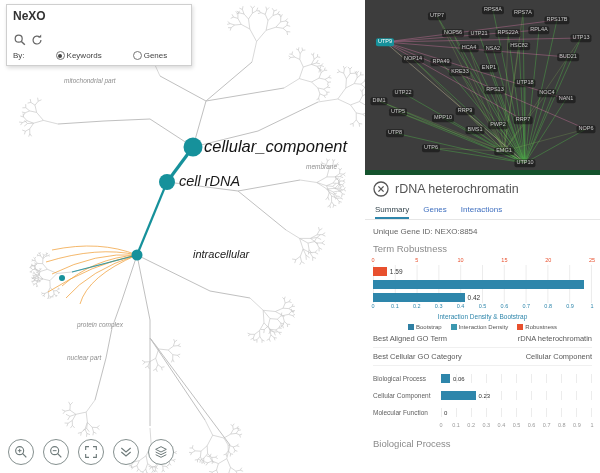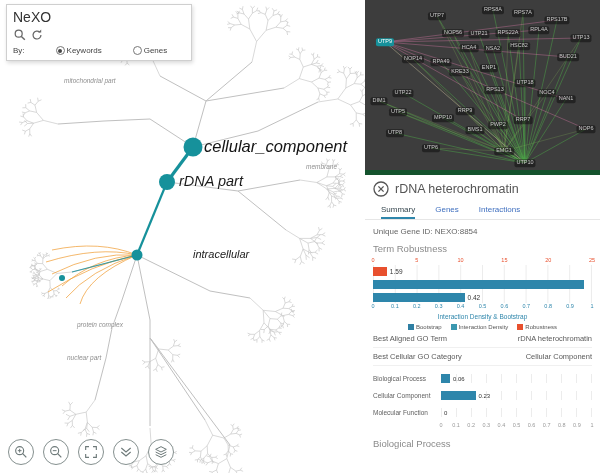--- a/index.html
+++ b/index.html
@@ -17,21 +17,21 @@
   .l-minor{font-size:6.5px;color:#8f8f8f;cursor:default;}
   .l-mito{left:64px;top:78px;}
   .l-mem{left:306px;top:164px;}
   .l-pc{left:77px;top:322px;}
   .l-np{left:67px;top:355px;}
 
   
   .search-box{position:absolute;left:6px;top:4px;width:172px;background:#fff;
               border:1px solid #cfcfcf;box-shadow:1px 2px 4px rgba(0,0,0,.15);
               padding:4px 6px 5px;z-index:5;}
-  .brand{font-size:14px;font-weight:normal;color:#333;margin-bottom:3px;}
+  .brand{font-size:12px;font-weight:bold;color:#333;margin-bottom:10px;}
   .search-row{display:flex;align-items:center;gap:3px;}
   .search-row input{flex:1;min-width:0;border:1px solid #ccc;font-size:8px;padding:2px 3px;
                     color:#333;font-family:"Liberation Sans",sans-serif;}
   .search-row input::placeholder{color:#aaa;}
   .sicon{width:14px;height:14px;flex:none;cursor:pointer;}
   .by-row{display:flex;align-items:center;gap:6px;font-size:8px;color:#444;margin-top:4px;}
   .by-row label{display:flex;align-items:center;gap:2px;cursor:pointer;margin-left:25px;}
   .radio{width:7px;height:7px;border:1px solid #777;border-radius:50%;display:inline-block;position:relative;}
   .radio.checked::after{content:"";position:absolute;left:1.5px;top:1.5px;width:4px;height:4px;
                         border-radius:50%;background:#444;}
@@ -50,21 +50,21 @@
         color:#c9c9c9;background:rgba(15,15,15,.55);padding:1px 2px;border-radius:2px;cursor:pointer;}
   .chip.sel{background:#16919b;color:#fff;}
 
   
   .detail-panel{position:absolute;left:365px;top:170px;width:235px;height:303px;background:#fff;
                 border-top:5px solid #14532d;overflow:hidden;}
   .dheader{display:flex;align-items:center;gap:6px;padding:6px 8px 4px;}
   .close-btn{width:16px;height:16px;flex:none;cursor:pointer;background:none;border:none;padding:0;}
   .dtitle{font-size:12.5px;color:#555;}
   .dtabs{display:flex;gap:14px;padding:2px 10px 0;border-bottom:1px solid #e6e6e6;}
-  .dtab{font-size:8px;color:#3f6fbf;cursor:pointer;padding:2px 0 3px;margin-left:6px;}
+  .dtab{font-size:8px;color:#3f6fbf;cursor:pointer;padding:2px 0 3px;}
   .dtab.active{color:#37474f;border-bottom:2px solid #2e86ab;}
   .dbody{padding:3px 8px 0;}
   .termid{font-size:8px;color:#666;padding:4px 0 1px;}
   .sec{font-size:9.5px;color:#8a8a8a;font-weight:normal;margin:6px 0 3px;}
 
   
   .rob-axis{position:relative;height:8px;font-size:5.5px;}
   .rob-axis span{position:absolute;transform:translateX(-50%);line-height:1;top:1px;}
   .rob-axis.top span{color:#e8502e;}
   .rob-axis.bottom span{color:#2e86ab;}
@@ -120,21 +120,21 @@
         <path d="M193 147 L167 182" stroke="#16919b" stroke-width="3.2" fill="none"></path>
         <path d="M167 182 L137 255" stroke="#16919b" stroke-width="2.2" fill="none"></path>
         <path d="M137 255 L72 272" stroke="#16919b" stroke-width="1.1" fill="none" opacity="0.8"></path>
         <circle cx="193" cy="147" r="9.5" fill="#16919b"></circle>
         <circle cx="167" cy="182" r="8" fill="#16919b"></circle>
         <circle cx="137" cy="255" r="5.5" fill="#16919b"></circle>
         <circle cx="62" cy="278" r="3" fill="#16919b"></circle>
       </svg>
 
     <div class="tlabel l-cc">cellular_component</div>
-    <div class="tlabel l-cp">rDNA part</div>
+    <div class="tlabel l-cp">cell rDNA</div>
     <div class="tlabel l-ic">intracellular</div>
     <div class="tlabel l-minor l-mito">mitochondrial part</div>
     <div class="tlabel l-minor l-mem">membrane</div>
     <div class="tlabel l-minor l-pc">protein complex</div>
     <div class="tlabel l-minor l-np">nuclear part</div>
 
     <div class="search-box">
       <div class="brand">NeXO</div>
       <div class="search-row">
         <svg class="sicon" viewBox="0 0 16 16">

